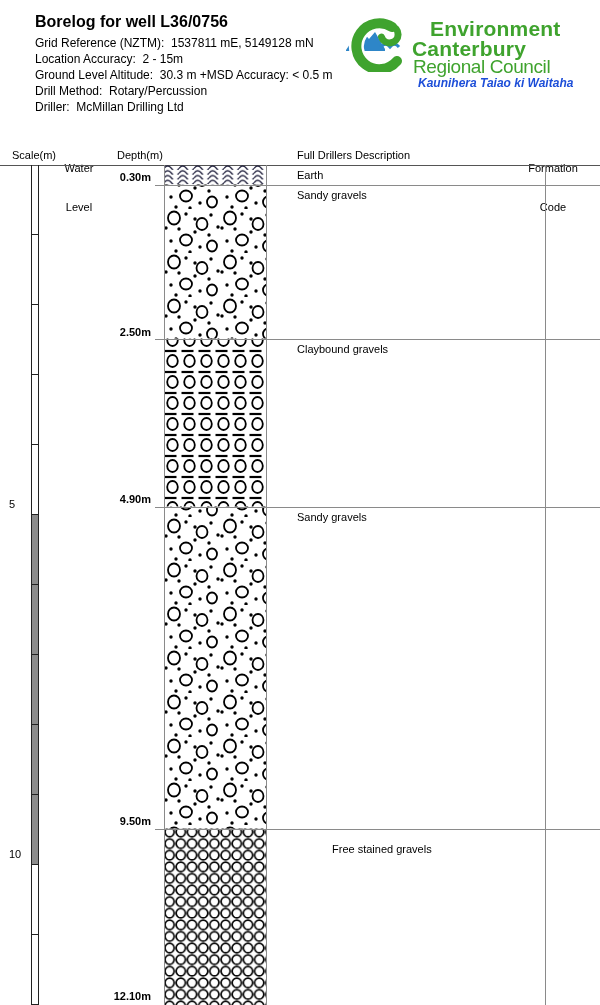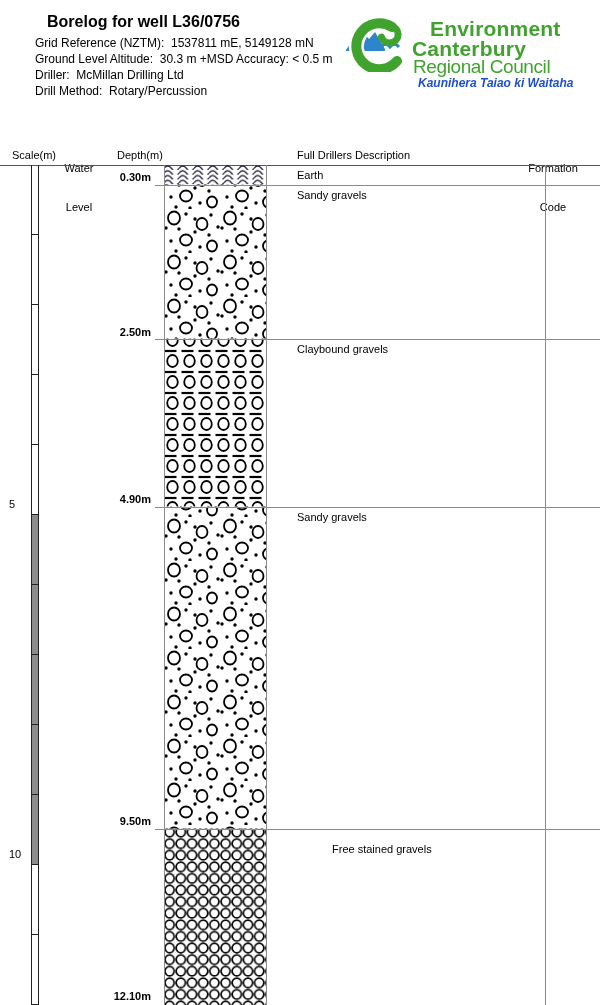--- a/index.html
+++ b/index.html
@@ -1,19 +1,19 @@
 <!DOCTYPE html>
 <html><head>
 <meta charset="utf-8">
 <style>
   html,body{margin:0;padding:0;background:#fff;}
   .page{position:relative;width:600px;height:1005px;background:#fff;overflow:hidden;
         font-family:"Liberation Sans","DejaVu Sans",sans-serif;color:#000;}
   .abs{position:absolute;}
-  .title{left:35px;top:13px;font-size:16px;font-weight:bold;white-space:pre;margin-left:12px;}
+  .title{left:35px;top:13px;font-size:16px;font-weight:bold;white-space:pre;}
   .info{left:35px;top:35px;}
   .info-line{font-size:12px;line-height:16px;white-space:pre;}
   
   .logo-mark{left:345px;top:16px;}
   .logo-line1{left:430px;top:17px;font-size:21px;font-weight:bold;color:#3FA32E;letter-spacing:.2px;}
   .logo-line2{left:412px;top:37px;font-size:21px;font-weight:bold;color:#3FA32E;letter-spacing:.2px;}
   .logo-line3{left:413px;top:56px;font-size:19px;color:#3FA32E;letter-spacing:-.4px;}
   .logo-tag{left:418px;top:76px;font-size:12px;font-weight:bold;font-style:italic;color:#1d4ed8;}
   
   .ch{font-size:11px;line-height:13px;white-space:pre;}
@@ -37,23 +37,24 @@
 </style>
 </head>
 <body>
 
 <div class="page">
 
   <div class="abs title">Borelog for well L36/0756</div>
 
   <div class="abs info">
     <div class="info-line">Grid Reference (NZTM):  1537811 mE, 5149128 mN</div>
+    <div class="info-line">Location Accuracy:  2 - 15m</div>
     <div class="info-line">Ground Level Altitude:  30.3 m +MSD Accuracy: &lt; 0.5 m</div>
+    <div class="info-line">Drill Method:  Rotary/Percussion</div>
     <div class="info-line">Driller:  McMillan Drilling Ltd</div>
-    <div class="info-line">Drill Method:  Rotary/Percussion</div>
   </div>
 
   <svg class="abs logo-mark" width="66" height="56" viewBox="0 0 66 56">
     <path d="M1 34 L15 13 L24 23 L30 16 L40 33 L40 35 L1 35 Z" fill="#2E86C8"></path>
     <path d="M36 31 q4.5 -5.5 9 0 q4.5 -5.5 9 0" stroke="#2E86C8" stroke-width="3" fill="none"></path>
     <path d="M47 11 A23 23 0 1 0 52 45" stroke="#fff" stroke-width="15" fill="none"></path>
     <path d="M47 11 A23 23 0 1 0 52 45" stroke="#3FA32E" stroke-width="10" fill="none" stroke-linecap="round"></path>
     <path d="M46 10 A8.5 8.5 0 1 1 36.5 21" stroke="#3FA32E" stroke-width="7" fill="none" stroke-linecap="round"></path>
   </svg>
   <div class="abs logo-line1">Environment</div>

